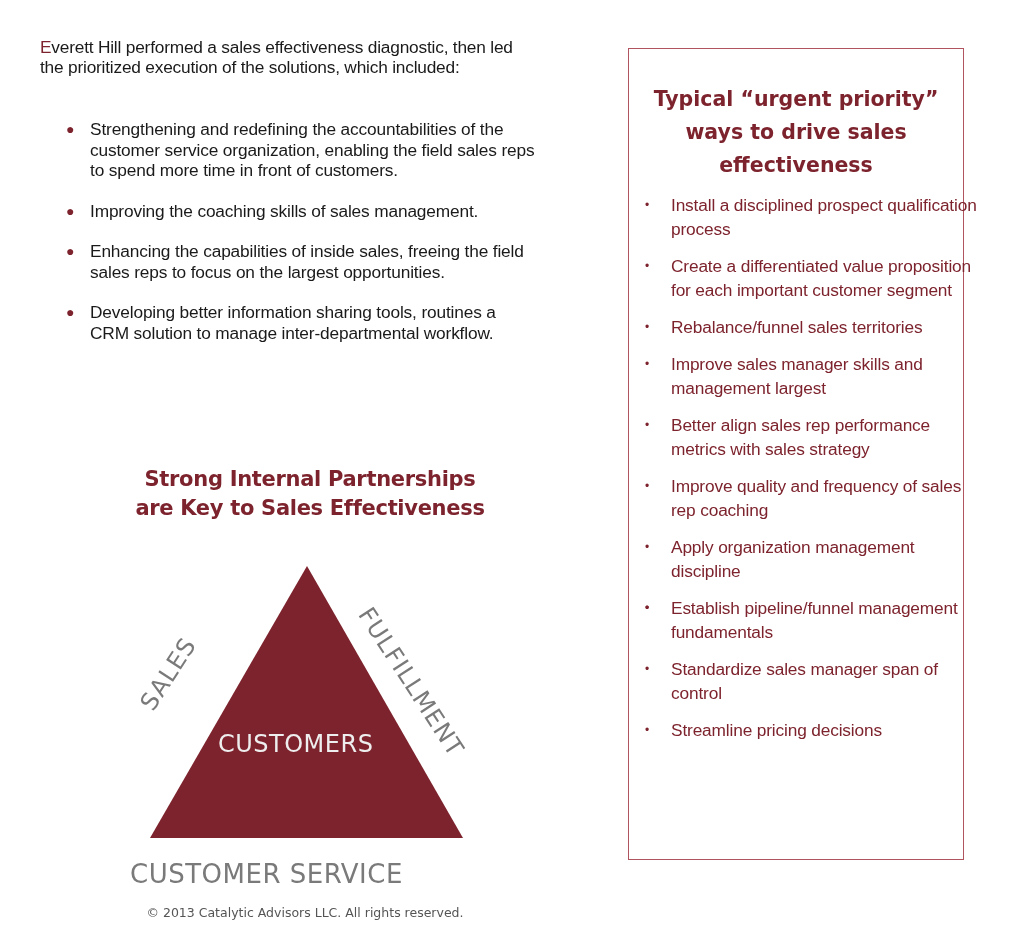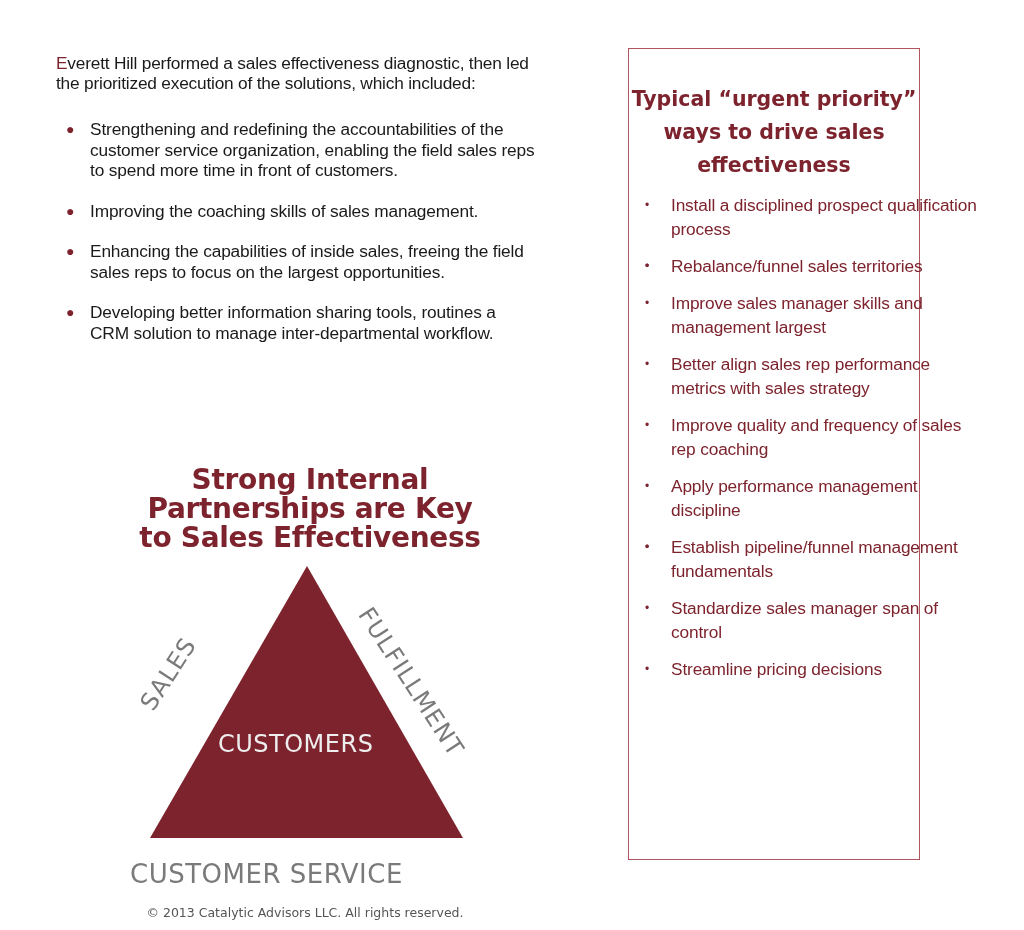--- a/index.html
+++ b/index.html
@@ -8,46 +8,46 @@
   .intro { position:absolute; left:40px; top:37px; width:500px;
            font-size:17.3px; line-height:20px; letter-spacing:-0.2px; }
   .intro .cap { color:#7d232d; }
   .left-list { position:absolute; left:66px; top:119px; width:470px; margin:0; padding:0; list-style:none;
                font-size:17.3px; line-height:20.5px; letter-spacing:-0.15px; }
   .left-list li { position:relative; padding-left:24px; }
   .left-list li .bul { position:absolute; left:0; top:0; color:#7d232d; font-size:14px; }
   .left-list li + li { margin-top:20px; }
   .diagram-title { position:absolute; left:130px; top:465px; width:360px; text-align:center;
                    font-family:"DejaVu Sans", sans-serif; font-weight:bold; color:#7d232d;
-                   font-size:28px; line-height:29px; letter-spacing:-0.3px; }
+                   font-size:21px; line-height:29px; letter-spacing:-0.3px; }
   svg.tri { position:absolute; left:0; top:0; }
   .tri-label { position:absolute; color:#7a7a7a; font-family:"DejaVu Sans", sans-serif;
                letter-spacing:1px; white-space:nowrap; transform-origin:center center; }
   .lbl-sales { left:128px; top:660px; font-size:24px; transform:rotate(-57deg); }
   .lbl-fulfill { left:325px; top:668px; font-size:24px; transform:rotate(57deg); }
   .lbl-customers { left:218px; top:730px; font-size:24px; color:#eeeeee; letter-spacing:0.5px; }
   .lbl-service { position:absolute; left:130px; top:859px; width:350px; 
                  color:#7a7a7a; font-family:"DejaVu Sans", sans-serif; font-size:26px; letter-spacing:0.5px; }
   .copyright { position:absolute; left:130px; top:905px; width:350px; text-align:center;
                color:#555; font-family:"DejaVu Sans", sans-serif; font-size:12.5px; }
-  .box { position:absolute; left:628px; top:48px; width:292px; height:812px;
+  .box { position:absolute; left:628px; top:48px; width:336px; height:812px;
          border:1.5px solid #b05560; box-sizing:border-box; }
   .box-title { position:absolute; left:0; top:34px; width:100%; text-align:center;
                color:#7d232d; font-family:"DejaVu Sans", sans-serif; font-weight:bold;
                font-size:20.5px; line-height:33px; }
   .box-list { position:absolute; left:16px; top:144px; width:340px; margin:0; padding:0; list-style:none;
               color:#7d232d; font-size:17.3px; line-height:24px; letter-spacing:-0.15px; }
   .box-list li { position:relative; padding-left:26px; }
   .box-list li .bul { position:absolute; left:0; top:0; font-size:12px; }
   .box-list li + li { margin-top:13px; }
 </style>
 </head>
 <body>
 
-<p class="intro" style="margin:16px;">
+<p class="intro" style="margin:0;">
   <span class="cap">E</span><span>verett Hill performed a sales effectiveness diagnostic, then led the prioritized execution of the solutions, which included:</span>
 </p>
 
 <ul class="left-list">
   <li><span class="bul">●</span><span>Strengthening and redefining the accountabilities of the customer service organization, enabling the field sales reps to spend more time in front of customers.</span></li>
   <li><span class="bul">●</span><span>Improving the coaching skills of sales management.</span></li>
   <li><span class="bul">●</span><span>Enhancing the capabilities of inside sales, freeing the field sales reps to focus on the largest opportunities.</span></li>
   <li><span class="bul">●</span><span>Developing better information sharing tools, routines a CRM solution to manage inter-departmental workflow.</span></li>
 </ul>
 
@@ -60,24 +60,24 @@
 <div class="tri-label lbl-sales">SALES</div>
 <div class="tri-label lbl-fulfill">FULFILLMENT</div>
 <div class="tri-label lbl-customers">CUSTOMERS</div>
 <div class="lbl-service">CUSTOMER SERVICE</div>
 <div class="copyright">© 2013 Catalytic Advisors LLC. All rights reserved.</div>
 
 <div class="box">
   <div class="box-title">Typical “urgent priority” ways to drive sales effectiveness</div>
   <ul class="box-list">
     <li><span class="bul">•</span><span>Install a disciplined prospect qualification process</span></li>
-    <li><span class="bul">•</span></li>
+    <li><span class="bul">•</span><span>Create a differentiated value proposition for each important customer segment</span></li>
     <li><span class="bul">•</span><span>Rebalance/funnel sales territories</span></li>
     <li><span class="bul">•</span><span>Improve sales manager skills and management largest</span></li>
     <li><span class="bul">•</span><span>Better align sales rep performance metrics with sales strategy</span></li>
     <li><span class="bul">•</span><span>Improve quality and frequency of sales rep coaching</span></li>
-    <li><span class="bul">•</span><span>Apply performance management discipline</span></li>
+    <li><span class="bul">•</span><span>Apply organization management discipline</span></li>
     <li><span class="bul">•</span></li>
     <li><span class="bul">•</span><span>Establish pipeline/funnel management fundamentals</span></li>
     <li><span class="bul">•</span><span>Standardize sales manager span of control</span></li>
     <li><span class="bul">•</span><span>Streamline pricing decisions</span></li>
   </ul>
 </div>
 
 </body></html>

